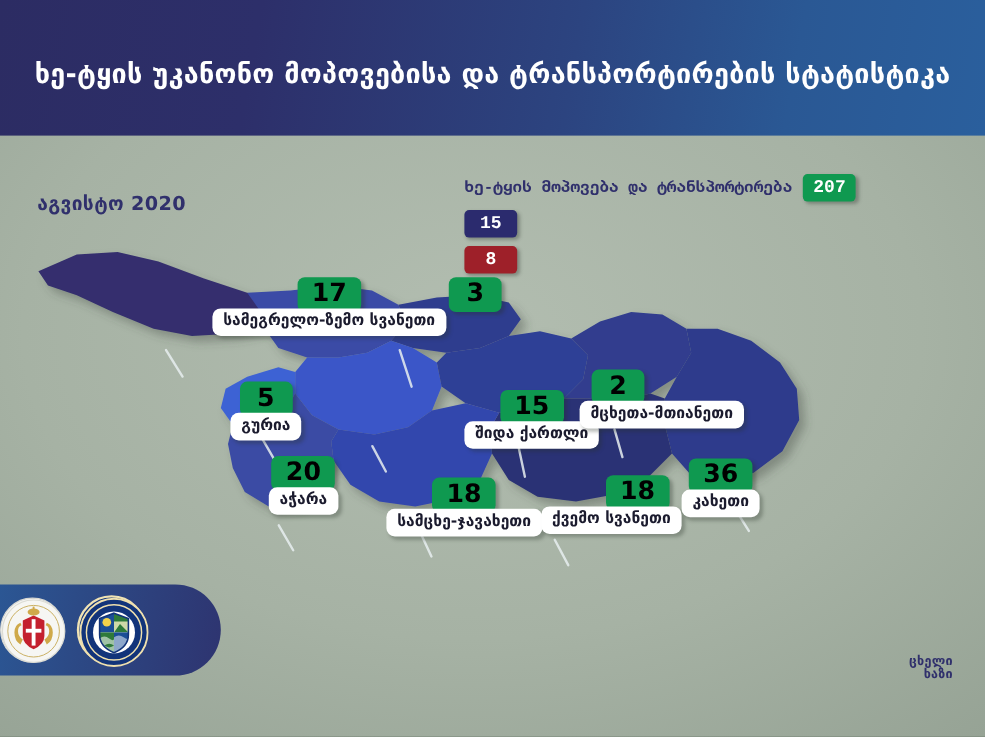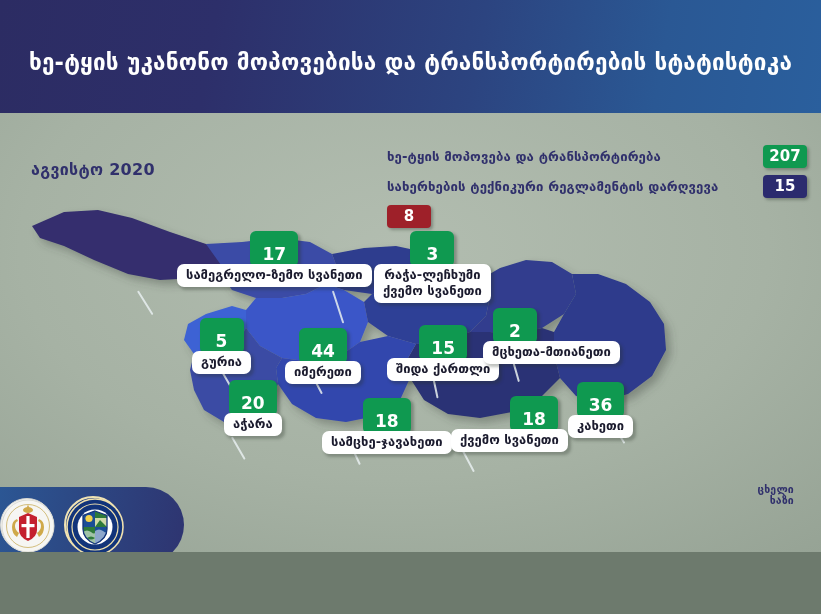--- a/index.html
+++ b/index.html
@@ -3,21 +3,21 @@
 <meta charset="utf-8">
 <style>
   html, body {
     margin: 0;
     padding: 0;
     background: #6d7a6d;
   }
   #page {
     position: relative;
     width: 821px;
-    height: 552px;
+    height: 614px;
     overflow: hidden;
     font-family: "DejaVu Sans", "Liberation Sans", sans-serif;
     background: radial-gradient(ellipse 120% 110% at 48% 45%, #b2bdb0 0%, #a6b2a4 38%, #95a294 68%, #7d8b7d 100%);
   }
 
   
   #header-band {
     position: absolute;
     left: 0; top: 0;
     width: 821px; height: 113px;
@@ -52,23 +52,24 @@
 
   
   #legend {
     position: absolute;
     right: 14px; top: 143px;
     width: 420px;
   }
   .legend-row {
     display: flex;
     align-items: center;
-    justify-content: space-between;
+    justify-content: flex-start;
     height: 26px;
     margin-bottom: 4px;
+    font-family: Liberation Mono, monospace;
   }
   .legend-text {
     color: #30306c;
     font-size: 13.2px;
     font-weight: bold;
     margin-right: 9px;
     white-space: nowrap;
     letter-spacing: 0.1px;
   }
   .legend-badge {
@@ -99,25 +100,25 @@
 
   
   .marker {
     position: absolute;
     display: flex;
     flex-direction: column;
     align-items: center;
   }
   .marker-count {
     background: #0f9950;
-    color: #ffffff;
-    font-size: 17px;
+    color: #000000;
+    font-size: 21px;
     font-weight: bold;
     border-radius: 6px;
-    padding: 14px 12px 4px 12px;
+    padding: 2px 12px 4px 12px;
     line-height: 1.08;
     box-shadow: 2.5px 2.5px 3px rgba(40,50,40,0.33);
     min-width: 20px;
     text-align: center;
   }
   .marker-name {
     background: #ffffff;
     color: #1b1b2e;
     font-size: 13px;
     font-weight: bold;
@@ -204,21 +205,20 @@
   <div id="header-title">ხე-ტყის უკანონო მოპოვებისა და ტრანსპორტირების სტატისტიკა</div>
 
   <div id="date-label">აგვისტო 2020</div>
 
   <div id="legend">
     <div class="legend-row">
       <span class="legend-text">ხე-ტყის მოპოვება და ტრანსპორტირება</span>
       <span class="legend-badge badge-green">207</span>
     </div>
     <div class="legend-row">
-      <span class="legend-text">სახერხების ტექნიკური რეგლამენტის დარღვევა</span>
       <span class="legend-badge badge-navy">15</span>
     </div>
     <div class="legend-row">
       <span class="legend-badge badge-red">8</span>
     </div>
   </div>
 
   <div id="map-wrap">
     <svg id="map-svg" width="700" height="300" viewBox="0 0 700 300">
       <defs>
@@ -264,33 +264,27 @@
     <div class="leader" style="left:592px; top:224px; width:24px; transform:rotate(58deg);"></div>
   </div>
 
   <div class="marker" style="left:177px; top:231px;">
     <span class="marker-count">17</span>
     <span class="marker-name">სამეგრელო-ზემო სვანეთი</span>
   </div>
 
   <div class="marker" style="left:374px; top:231px;">
     <span class="marker-count">3</span>
-    <span class="marker-name">რაჭა-ლეჩხუმი
-ქვემო სვანეთი</span>
   </div>
 
   <div class="marker" style="left:192px; top:318px;">
     <span class="marker-count">5</span>
     <span class="marker-name">გურია</span>
   </div>
 
-  <div class="marker" style="left:285px; top:328px;">
-    <span class="marker-count">44</span>
-    <span class="marker-name">იმერეთი</span>
-  </div>
 
   <div class="marker" style="left:387px; top:325px;">
     <span class="marker-count">15</span>
     <span class="marker-name">შიდა ქართლი</span>
   </div>
 
   <div class="marker m-left" style="left:483px; top:308px;">
     <span class="marker-count">2</span>
     <span class="marker-name">მცხეთა-მთიანეთი</span>
   </div>

